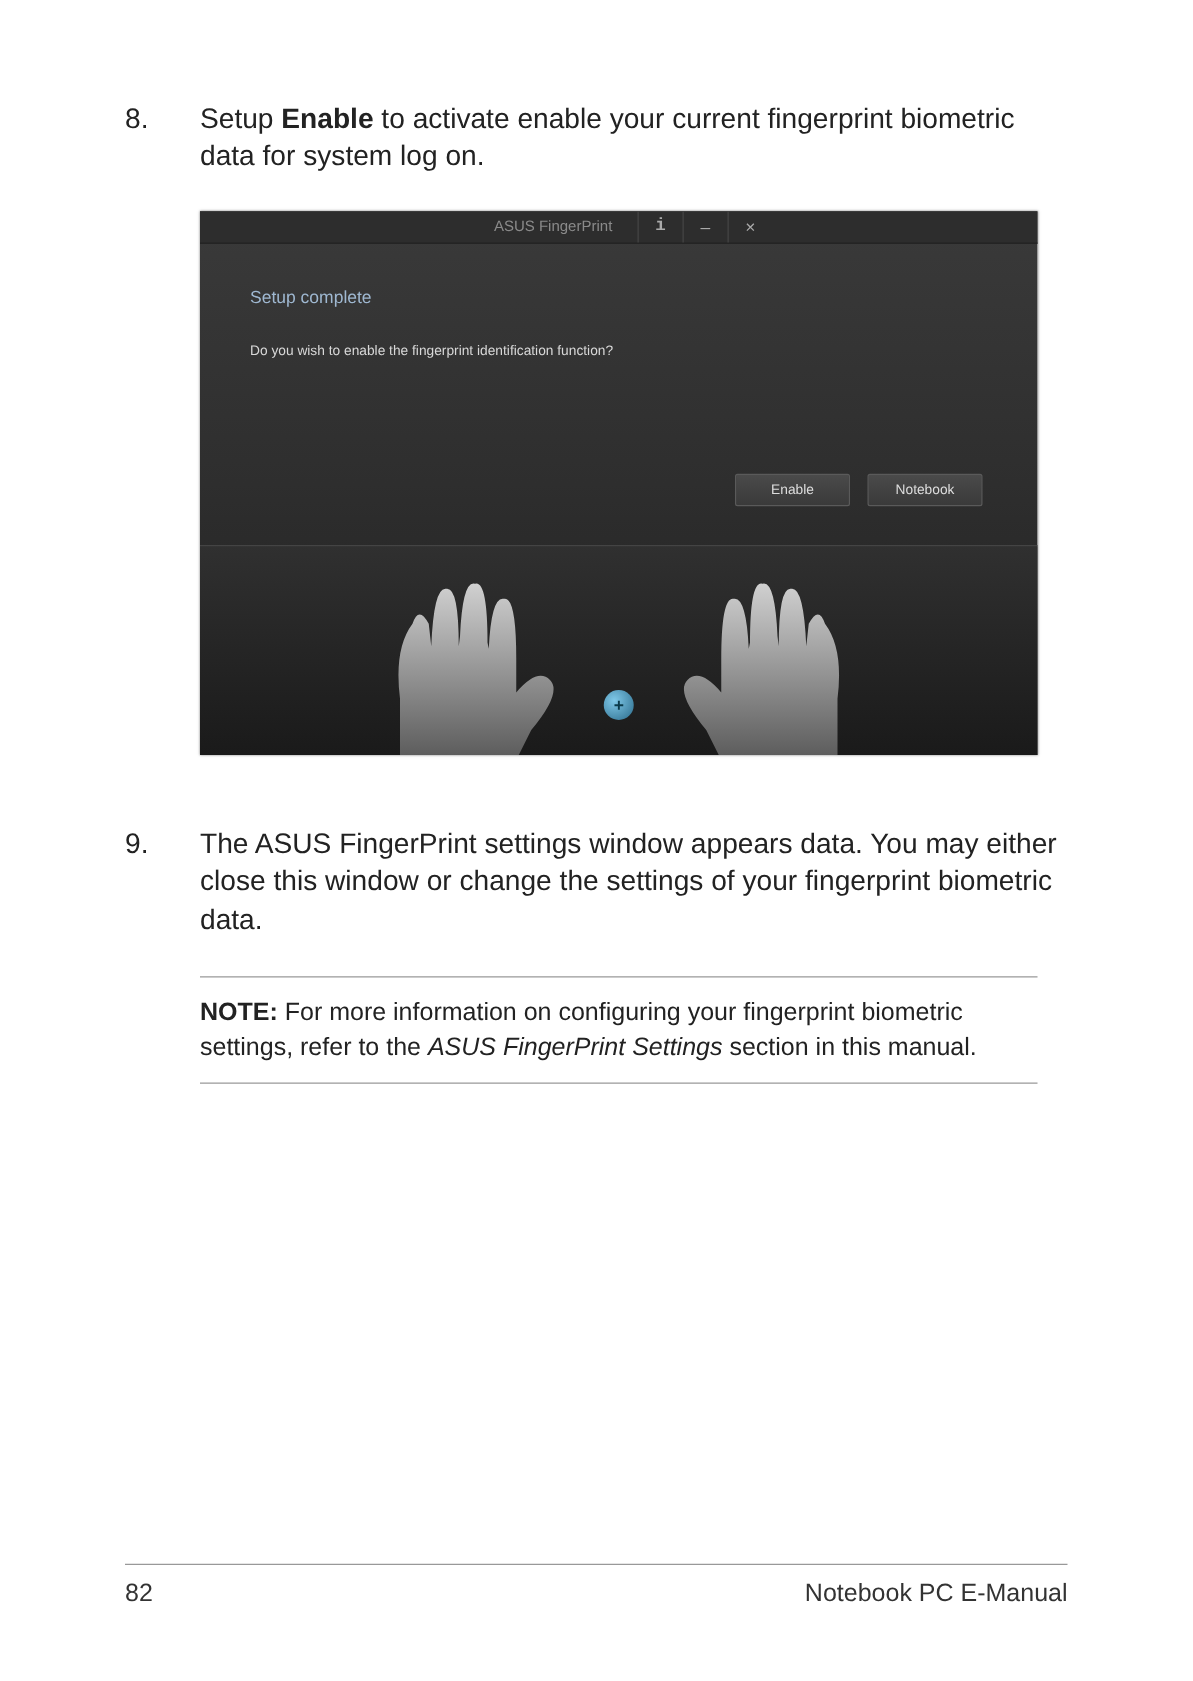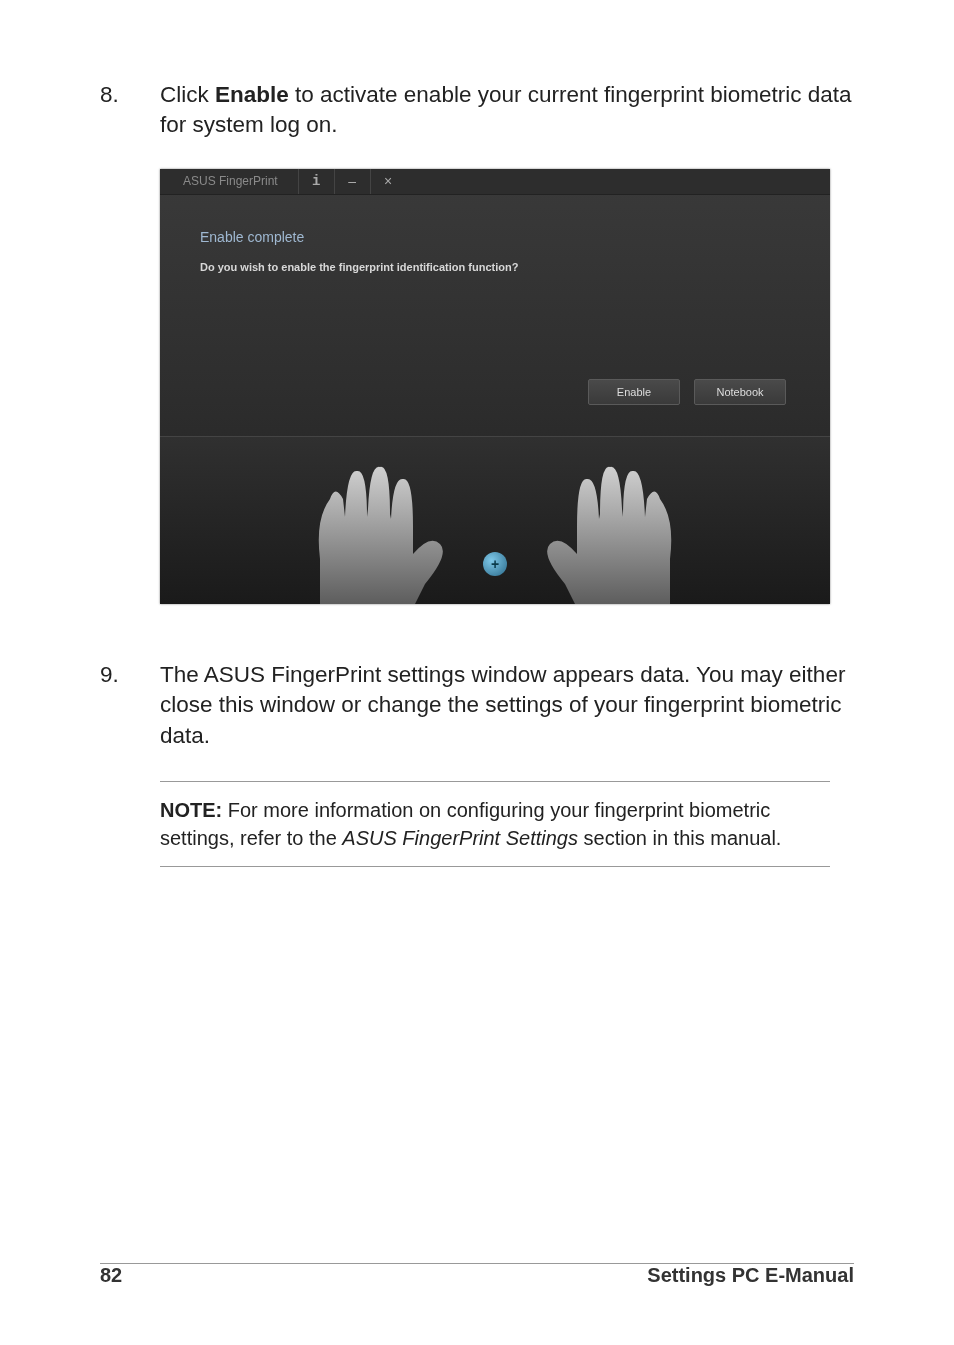--- a/index.html
+++ b/index.html
@@ -43,21 +43,21 @@
       background: linear-gradient(180deg, #3a3a3a 0%, #2e2e2e 50%, #1f1f1f 100%);
       position: relative;
       box-shadow: 0 0 2px rgba(0,0,0,0.5);
       margin-bottom: 56px;
     }
     .titlebar {
       height: 26px;
       background: #2d2d2d;
       display: flex;
       align-items: center;
-      justify-content: flex-start;
+      justify-content: center;
       color: #888;
       font-size: 12px;
       padding-left: 23px;
       border-bottom: 1px solid #222;
       gap: 20px;
     }
     .titlebar-text {
       color: #8a8a8a;
     }
     .titlebar-btns {
@@ -81,23 +81,23 @@
     .setup-title {
       color: #9fb8d1;
       font-size: 14px;
       position: absolute;
       top: 60px;
       left: 40px;
     }
     .setup-subtitle {
       color: #d8d8d8;
       font-size: 11px;
-      font-weight: 700;
-      position: absolute;
-      top: 92px;
+      font-weight: 400;
+      position: absolute;
+      top: 106px;
       left: 40px;
     }
     .btn-row {
       position: absolute;
       top: 210px;
       right: 44px;
       display: flex;
       gap: 14px;
     }
     .dlg-btn {
@@ -155,47 +155,47 @@
       width: 670px;
       font-size: 20px;
       line-height: 1.4;
     }
     .footer {
       position: absolute;
       bottom: 58px;
       left: 100px;
       right: 100px;
       border-top: 1px solid #999;
+      padding-top: 12px;
       display: flex;
       justify-content: space-between;
       font-size: 20px;
       color: #333;
-      font-weight: bold;
     }
   </style>
 </head>
 <body>
 
 <div class="instruction">
   <div class="num">8.</div>
   <div class="text">
-    <span>Click </span><span class="bold">Enable</span><span> to activate enable your current fingerprint biometric data for system log on.</span>
+    <span>Setup </span><span class="bold">Enable</span><span> to activate enable your current fingerprint biometric data for system log on.</span>
   </div>
 </div>
 
 <div class="screenshot">
   <div class="titlebar">
     <span class="titlebar-text">ASUS FingerPrint</span>
     <div class="titlebar-btns">
       <div class="tbbtn info">i</div>
       <div class="tbbtn">–</div>
       <div class="tbbtn">×</div>
     </div>
   </div>
-  <div class="setup-title">Enable complete</div>
+  <div class="setup-title">Setup complete</div>
   <div class="setup-subtitle">Do you wish to enable the fingerprint identification function?</div>
   <div class="btn-row">
     <div class="dlg-btn">Enable</div>
     <div class="dlg-btn">Notebook</div>
   </div>
   <div class="bottom-panel">
     <svg class="hand" width="185" height="155" viewBox="0 0 185 155">
       <defs>
         <linearGradient id="lg1" x1="0" y1="0" x2="0" y2="1">
           <stop offset="0" stop-color="#d0d0d0"></stop>
@@ -223,14 +223,14 @@
   <div class="num">9.</div>
   <div class="text">The ASUS FingerPrint settings window appears data. You may either close this window or change the settings of your fingerprint biometric data.</div>
 </div>
 
 <div class="note-block">
   <span class="bold">NOTE:</span><span> For more information on configuring your fingerprint biometric settings, refer to the </span><span class="italic">ASUS FingerPrint Settings</span><span> section in this manual.</span>
 </div>
 
 <div class="footer">
   <span>82</span>
-  <span>Settings PC E-Manual</span>
+  <span>Notebook PC E-Manual</span>
 </div>
 
 </body></html>

